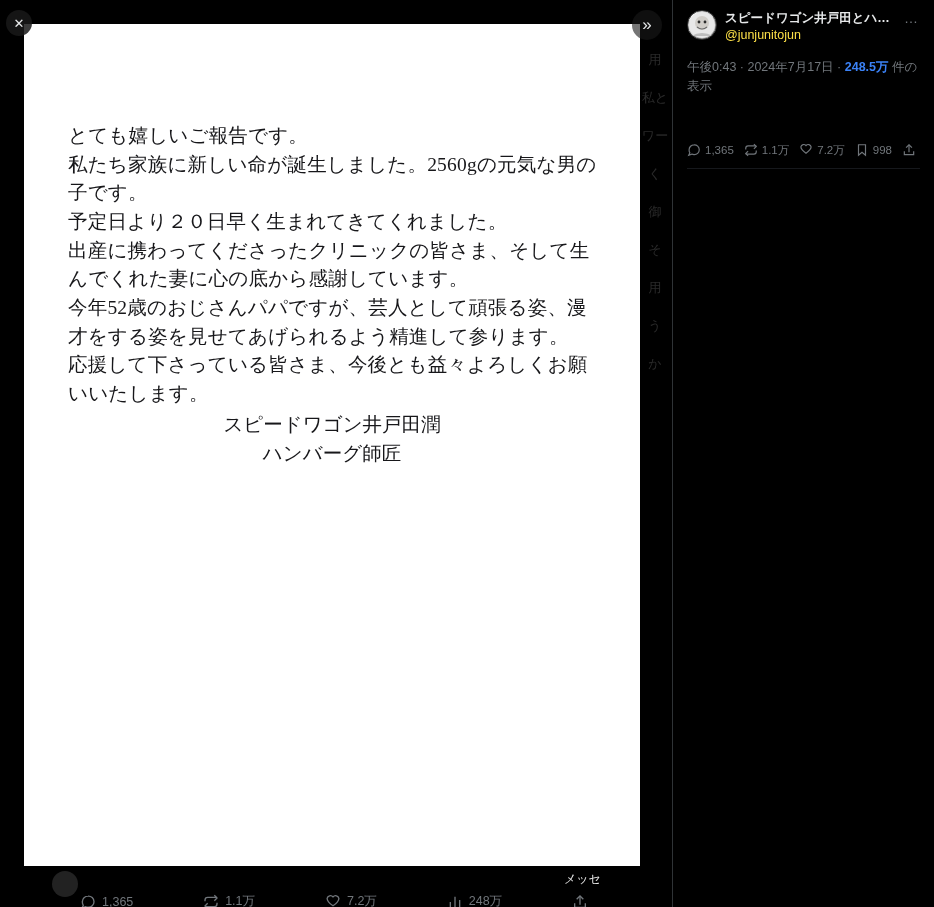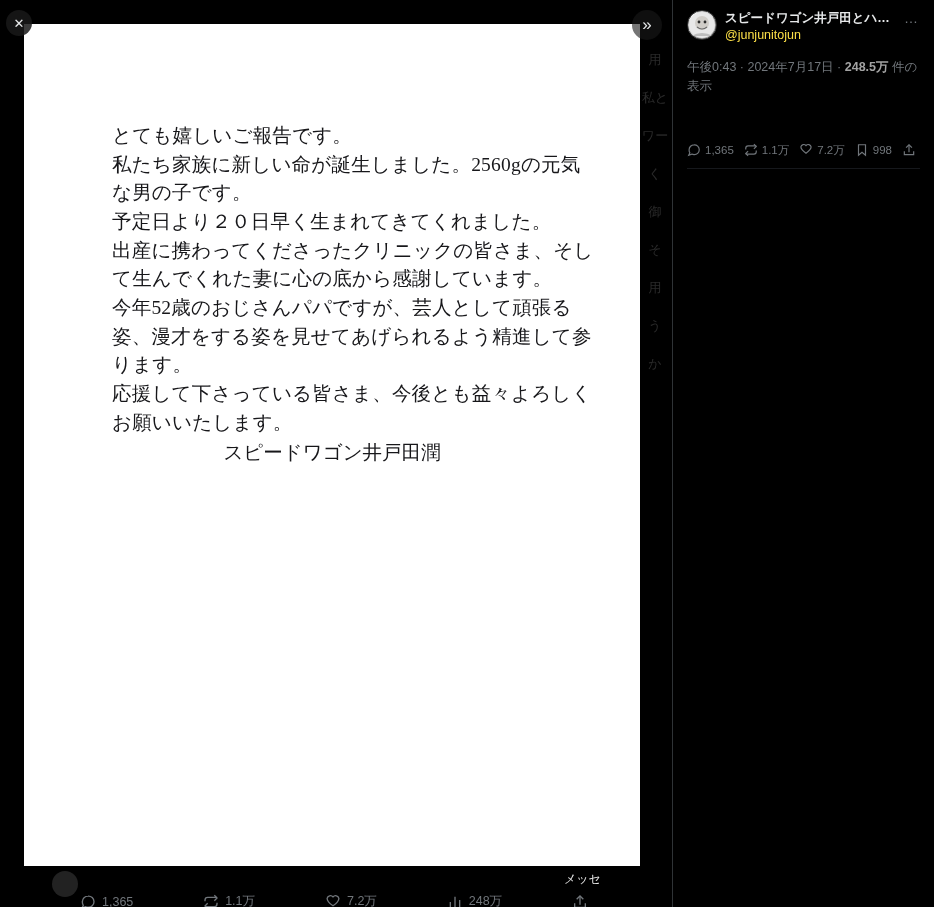--- a/index.html
+++ b/index.html
@@ -76,21 +76,21 @@
     width: 616px; height: 842px;
     background: #ffffff;
     color: #111;
     overflow: hidden;
   }
   .letter .body {
     font-family: "Liberation Serif", serif;
     font-size: 19.5px;
     line-height: 1.47;
     color: #17171a;
-    padding: 98px 42px 0 88px;
+    padding: 98px 42px 0 44px;
     white-space: pre-wrap;
     letter-spacing: 0.2px;
   }
   .letter .sign {
     font-family: "Liberation Serif", serif;
     font-size: 19.5px;
     color: #17171a;
     text-align: center;
     margin-top: 2px;
   }
@@ -161,21 +161,21 @@
     color: #71767b; font-size: 14px; line-height: 12px;
     padding: 2px 2px 0 2px; cursor: pointer;
     align-self: flex-start;
   }
   .meta {
     margin-top: 16px;
     font-size: 12.5px;
     color: #71767b;
     line-height: 1.5;
   }
-  .meta b { color: #a3a3a3; font-weight: bold; }
+  .meta b { color: #3b82f6; font-weight: bold; }
   .panel-actions {
     margin-top: 14px;
     display: flex;
     align-items: center;
     justify-content: space-between;
     color: #71767b;
     font-size: 11.5px;
     padding-bottom: 10px;
     border-bottom: 1px solid #16181c;
   }
@@ -208,20 +208,21 @@
     <div class="expand-btn">»</div>
 
     <div class="letter">
       <div class="body">とても嬉しいご報告です。
 私たち家族に新しい命が誕生しました。2560gの元気な男の子です。
 予定日より２０日早く生まれてきてくれました。
 出産に携わってくださったクリニックの皆さま、そして生んでくれた妻に心の底から感謝しています。
 今年52歳のおじさんパパですが、芸人として頑張る姿、漫才をする姿を見せてあげられるよう精進して参ります。
 応援して下さっている皆さま、今後とも益々よろしくお願いいたします。</div>
       <div class="sign">スピードワゴン井戸田潤</div>
+      <div class="sign">ハンバーグ師匠</div>
     </div>
 
     <div class="viewer-actions">
       <div class="act">
         <span>
           <svg width="16" height="16" viewBox="0 0 24 24" fill="none" stroke="#71767b" stroke-width="2">
             <path d="M21 11.5a8.4 8.4 0 0 1-9 8.4 8.4 8.4 0 0 1-3.8-.9L3 21l1.9-4.1A8.4 8.4 0 0 1 3.6 11.5a8.4 8.4 0 0 1 8.4-8.4 8.4 8.4 0 0 1 9 8.4z"></path>
           </svg>
         </span>
         <span>1,365</span>

